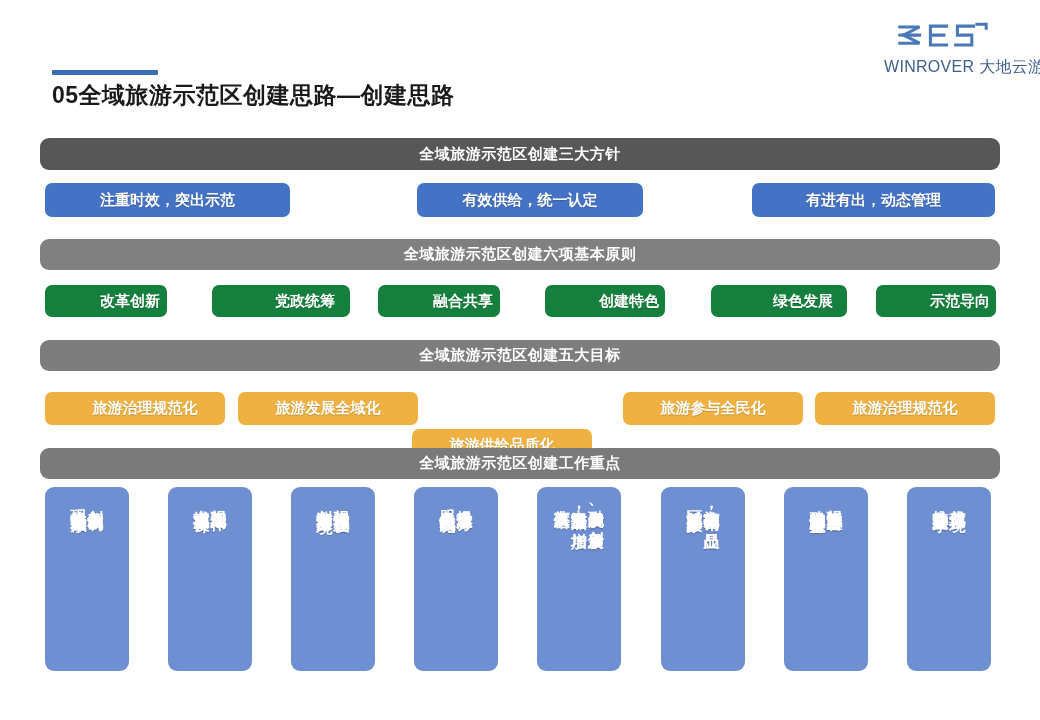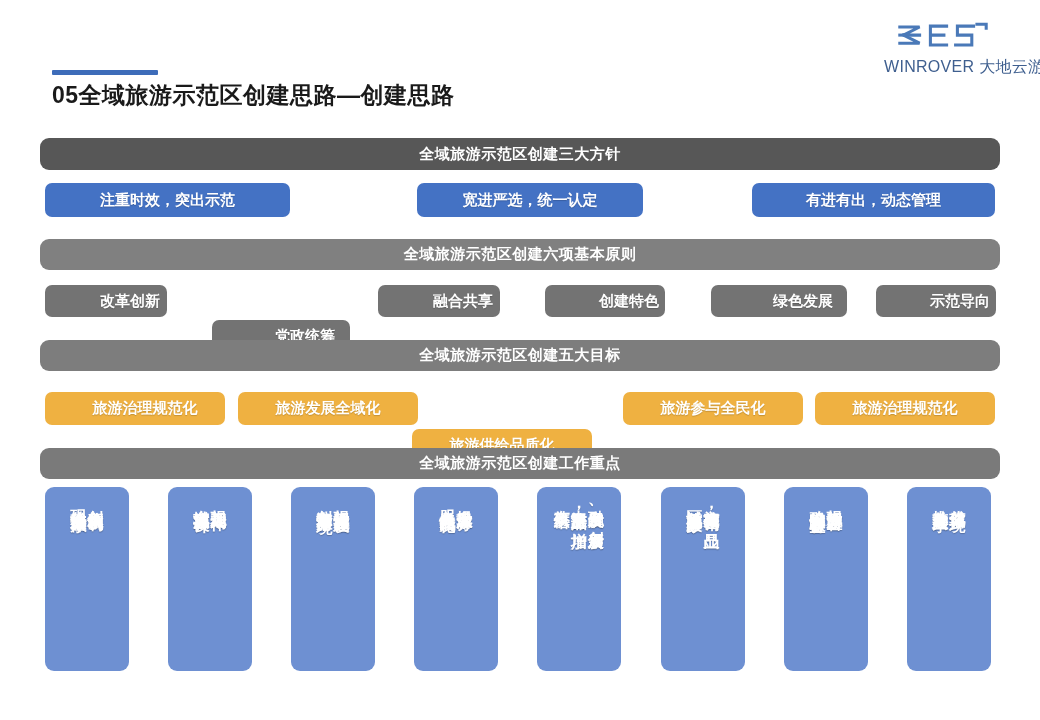--- a/index.html
+++ b/index.html
@@ -88,21 +88,21 @@
     border-radius: 7px;
     color: #ffffff;
     font-weight: bold;
     display: flex;
     align-items: center;
     justify-content: center;
     box-sizing: border-box;
     text-shadow: 0 1px 1px rgba(0,0,0,0.18);
   }
   .pill-blue   { background: #4472c4; }
-  .pill-red    { background: #737373; padding-left: 48px; }
+  .pill-red    { background: #15803d; padding-left: 48px; }
   .pill-gold   { background: #efb141; }
 
   .row-guideline .pill { top: 183px; height: 34px; font-size: 15px; }
   .row-principle .pill { top: 285px; height: 32px; font-size: 15px; }
   .row-goal      .pill { top: 392px; height: 33px; font-size: 15px; }
 
   
   .vcard {
     position: absolute;
     top: 487px;
@@ -152,28 +152,28 @@
   </svg>
   <div class="logo-text">WINROVER 大地云游</div>
 </div>
 
 <div class="accent-rule"></div>
 <div class="page-title">05全域旅游示范区创建思路—创建思路</div>
 
 <div class="bar bar-dark" id="bar-principles-3">全域旅游示范区创建三大方针</div>
 <div class="row-guideline">
   <div class="pill pill-blue" style="left:45px;width:245px;">注重时效，突出示范</div>
-  <div class="pill pill-blue" style="left:417px;width:226px;">宽进严选，统一认定</div>
+  <div class="pill pill-blue" style="left:417px;width:226px;">有效供给，统一认定</div>
   <div class="pill pill-blue" style="left:752px;width:243px;">有进有出，动态管理</div>
 </div>
 
 <div class="bar bar-mid" id="bar-principles-6">全域旅游示范区创建六项基本原则</div>
 <div class="row-principle">
   <div class="pill pill-red" style="left:45px;width:122px;">改革创新</div>
-  <div class="pill pill-red" style="left:212px;width:138px;margin-top:35px;">党政统筹</div>
+  <div class="pill pill-red" style="left:212px;width:138px;">党政统筹</div>
   <div class="pill pill-red" style="left:378px;width:122px;">融合共享</div>
   <div class="pill pill-red" style="left:545px;width:120px;">创建特色</div>
   <div class="pill pill-red" style="left:711px;width:136px;">绿色发展</div>
   <div class="pill pill-red" style="left:876px;width:120px;">示范导向</div>
 </div>
 
 <div class="bar bar-mid2" id="bar-goals-5">全域旅游示范区创建五大目标</div>
 <div class="row-goal">
   <div class="pill pill-gold" style="left:45px;width:180px;padding-left:20px;">旅游治理规范化</div>
   <div class="pill pill-gold" style="left:238px;width:180px;">旅游发展全域化</div>

